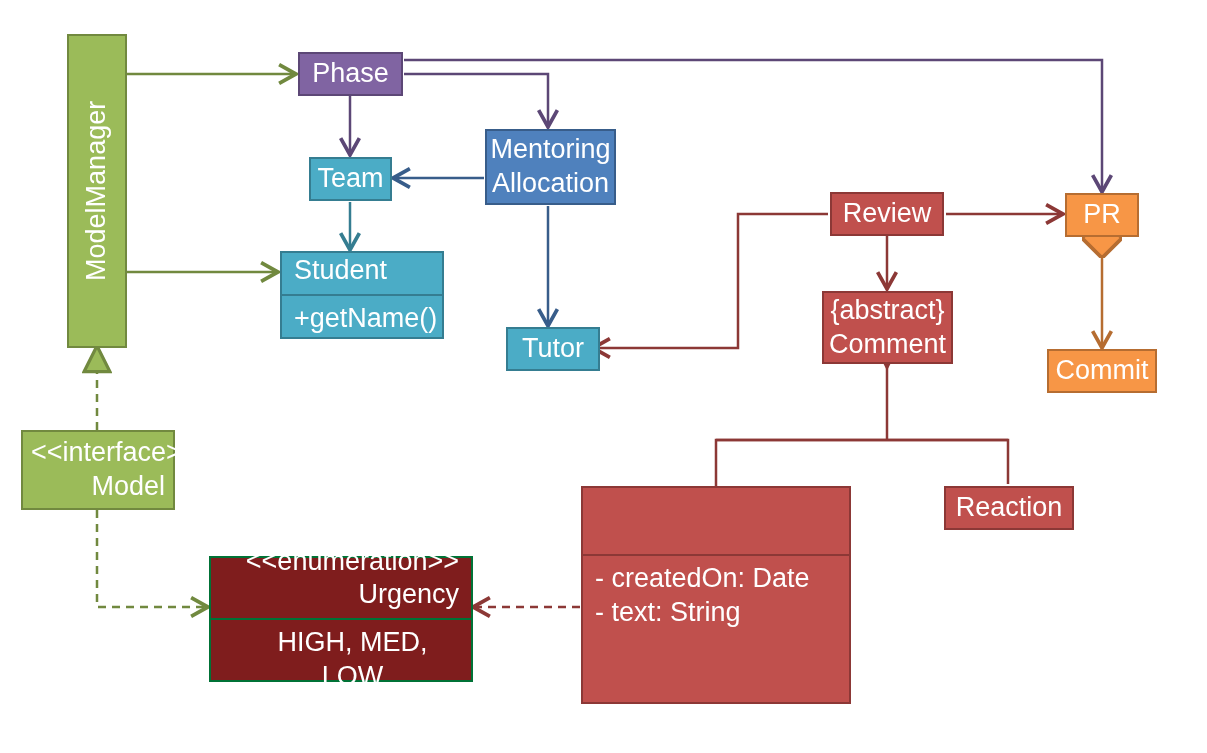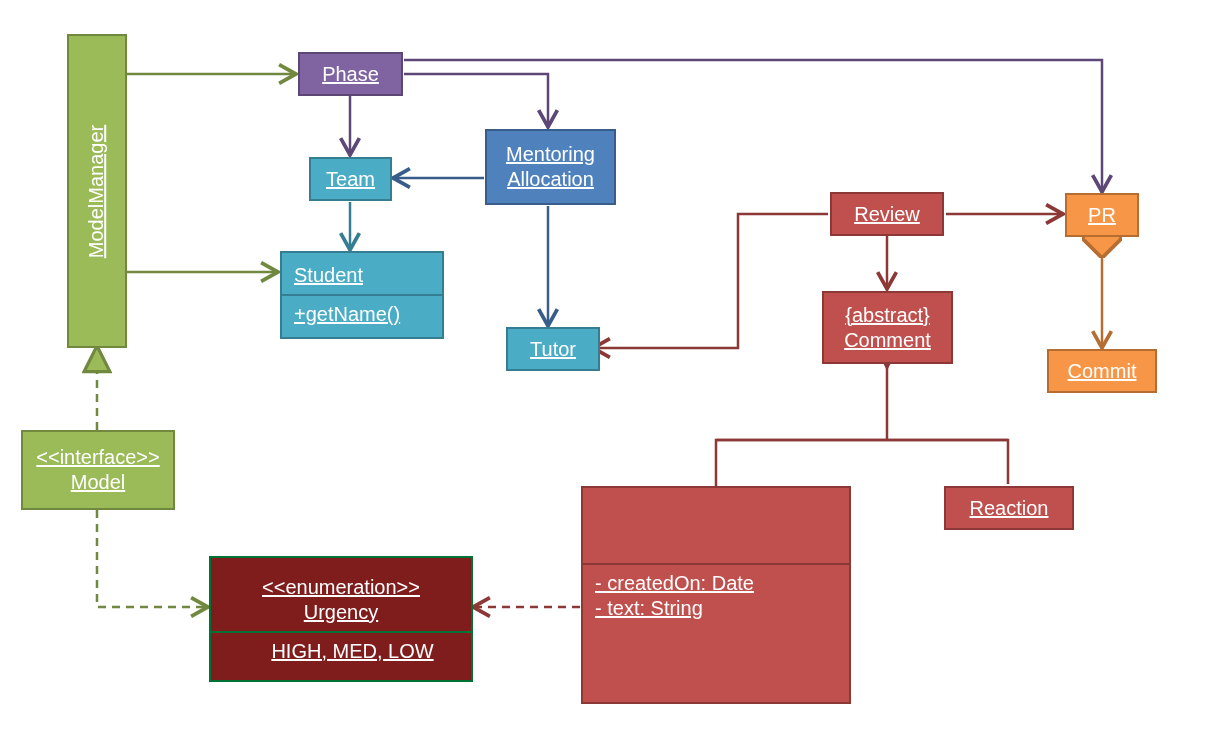--- a/index.html
+++ b/index.html
@@ -11,35 +11,34 @@
     height: 753px;
     position: relative;
   }
   .box {
     position: absolute;
     border: 2px solid;
     display: flex;
     flex-direction: column;
     justify-content: center;
     align-items: center;
-    font-size: 20px;
+    font-size: 27px;
     text-align: center;
     line-height: 1.25;
-    text-decoration: underline;
   }
   .section {
     width: 100%;
     border-top: 2px solid;
     padding: 6px 12px;
     text-align: left;
   }
   .head {
     width: 100%;
     padding: 6px 12px;
-    text-align: center;
+    text-align: right;
   }
   .headL {
     width: 100%;
     padding: 6px 12px;
     text-align: left;
   }
   
   .green-light { background:#9bbb59; border-color:#71893f; color:#fff; }
   .green      { background:#7f1d1d; border-color:#007236; color:#fff; }
   .green .section { border-color:#007236; }

